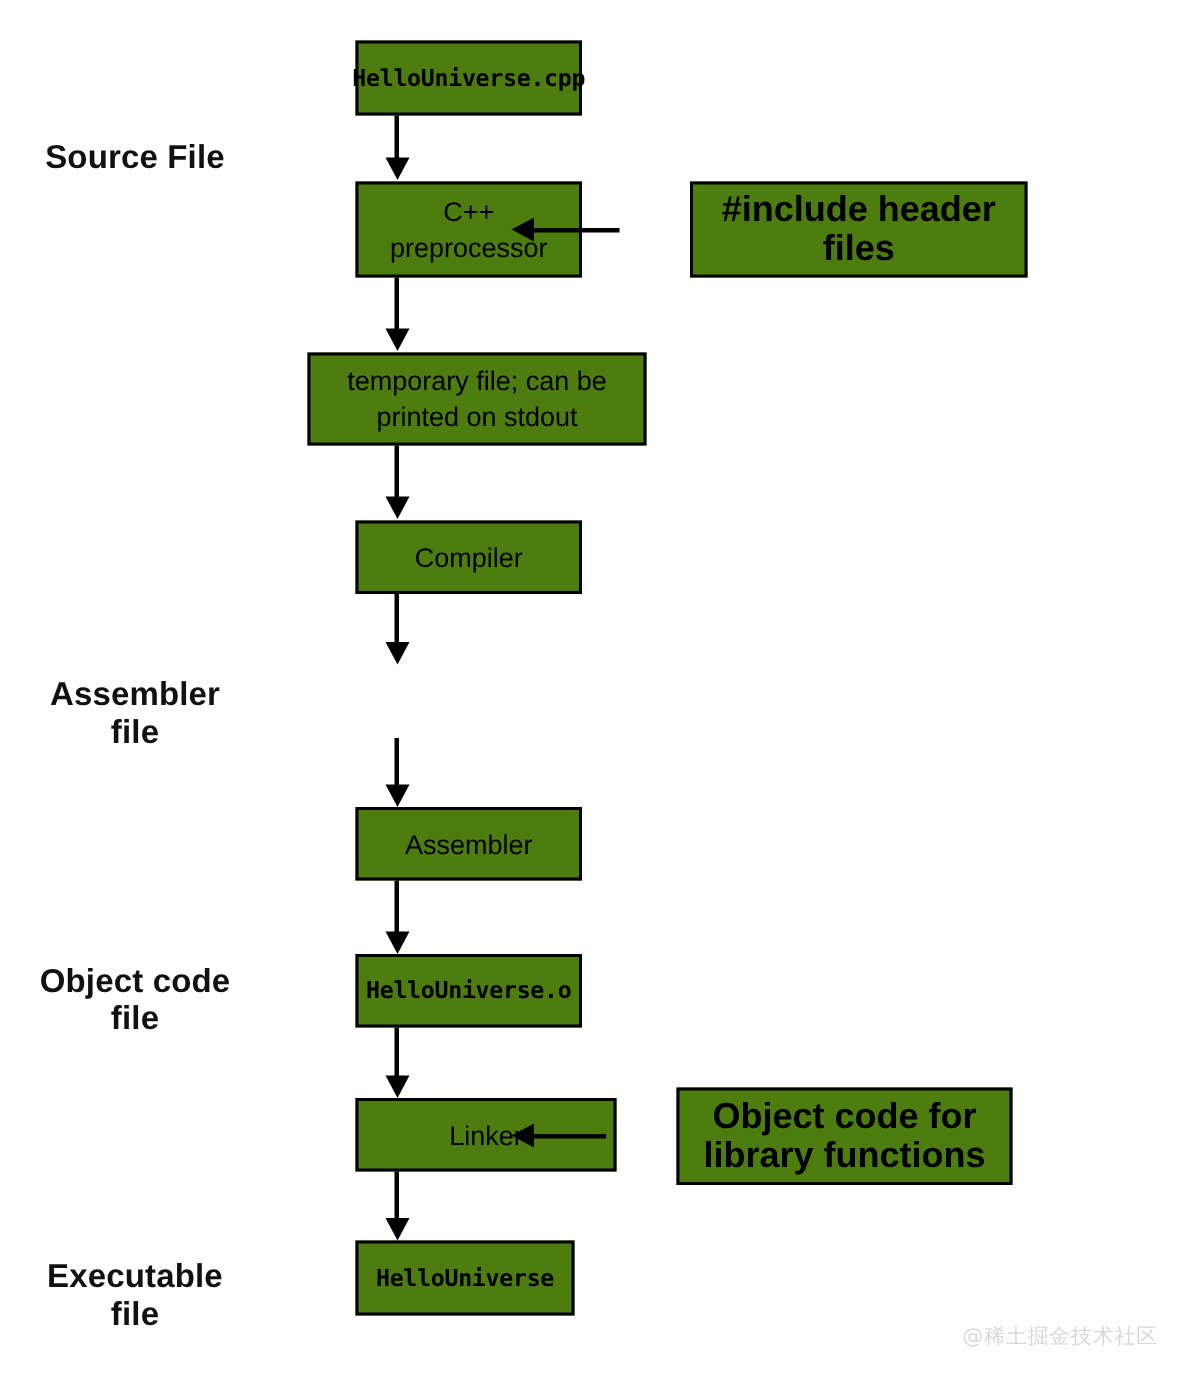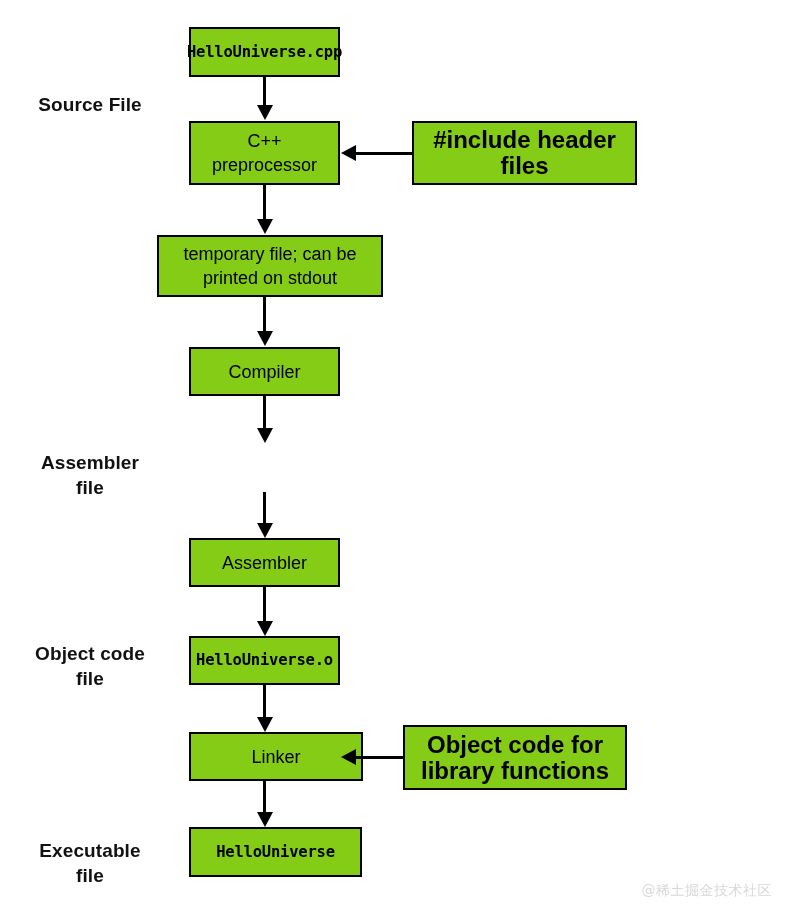--- a/index.html
+++ b/index.html
@@ -14,39 +14,40 @@
     background: #ffffff;
     overflow: hidden;
     font-family: "Liberation Sans", sans-serif;
   }
 
   
   .stage-label {
     position: absolute;
     font-family: "Liberation Sans", sans-serif;
     font-weight: bold;
-    font-size: 19px;
+    font-size: 22px;
     line-height: 25px;
     color: #111111;
     text-align: center;
     letter-spacing: 0.1px;
     white-space: pre-line;
   }
 
   
   .node {
     position: absolute;
     box-sizing: border-box;
-    background: #84cc16;
+    background: #4d7c0f;
     border: 2.5px solid #000000;
     display: flex;
     align-items: center;
     justify-content: center;
     text-align: center;
     color: #000000;
+    margin-left: 48px;
   }
   .node .node-text {
     display: block;
     white-space: pre-line;
   }
 
   
   .node.mono .node-text {
     font-family: "DejaVu Sans Mono", "Liberation Mono", monospace;
     font-weight: bold;
@@ -164,21 +165,21 @@
 
   <div class="node plain" style="left:189px; top:732px; width:174px; height:49px;">
     <span class="node-text">Linker</span>
   </div>
 
   <div class="node emph" style="left:403px; top:725px; width:224px; height:65px;">
     <span class="node-text">Object code for
 library functions</span>
   </div>
 
-  <div class="node mono" style="left:189px; top:827px; width:173px; height:50px;">
+  <div class="node mono" style="left:189px; top:827px; width:146px; height:50px;">
     <span class="node-text">HelloUniverse</span>
   </div>
 
   <div class="edge">
     <div class="edge-line-v" style="left:263px; top:77px; height:30px;"></div>
     <div class="arrow-down" style="left:256.5px; top:105px;"></div>
   </div>
 
   <div class="edge">
     <div class="edge-line-h" style="left:355px; top:151.5px; width:58px;"></div>

